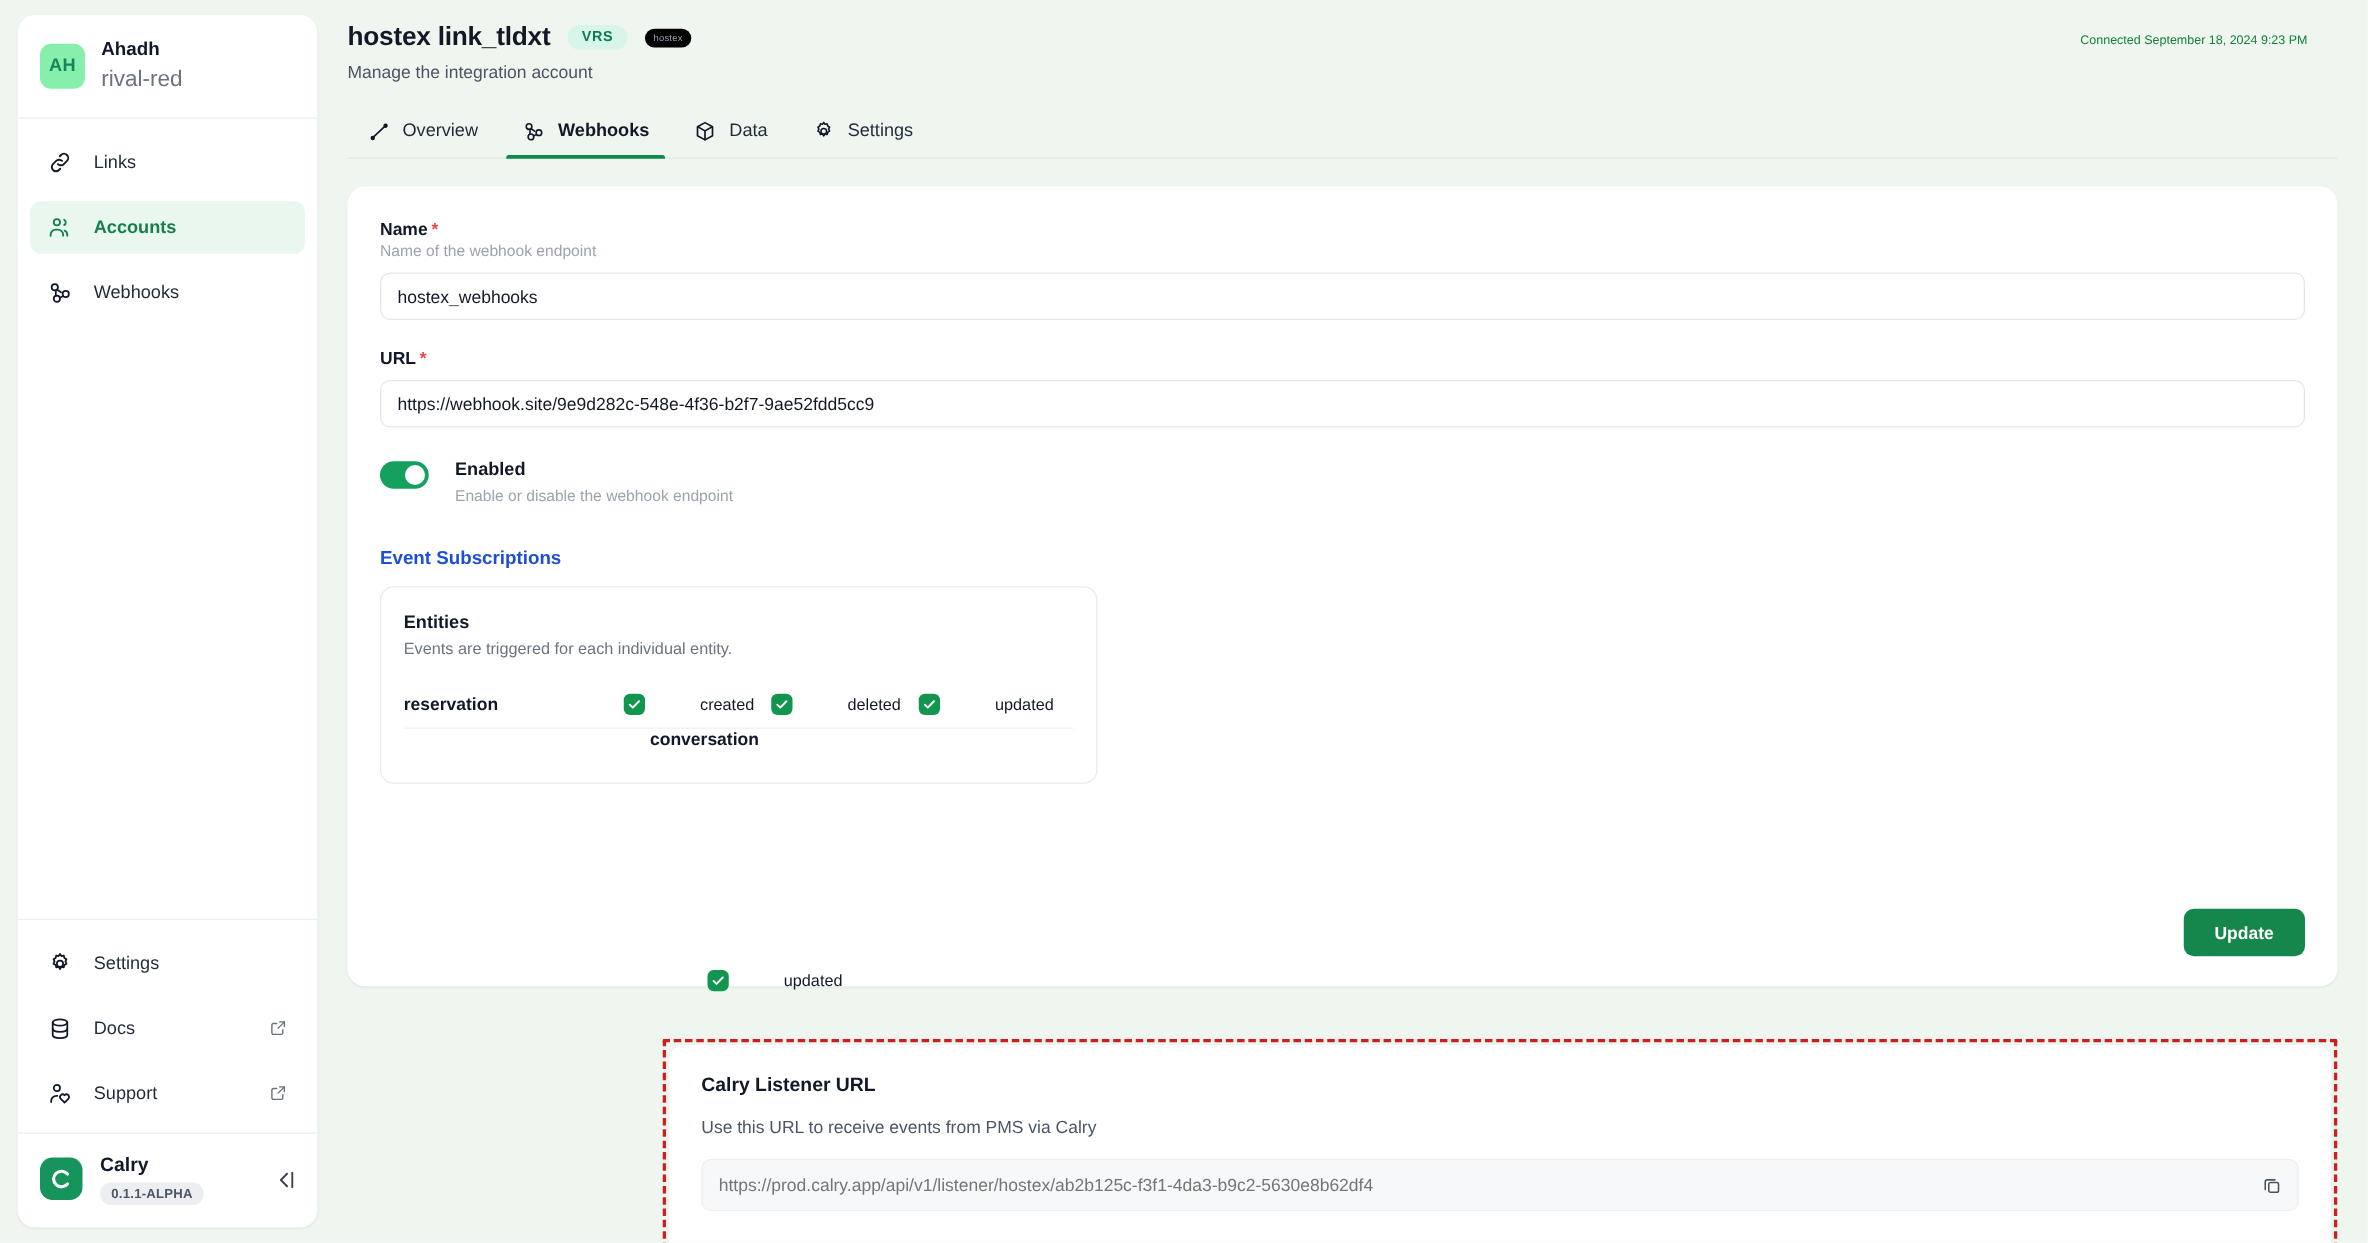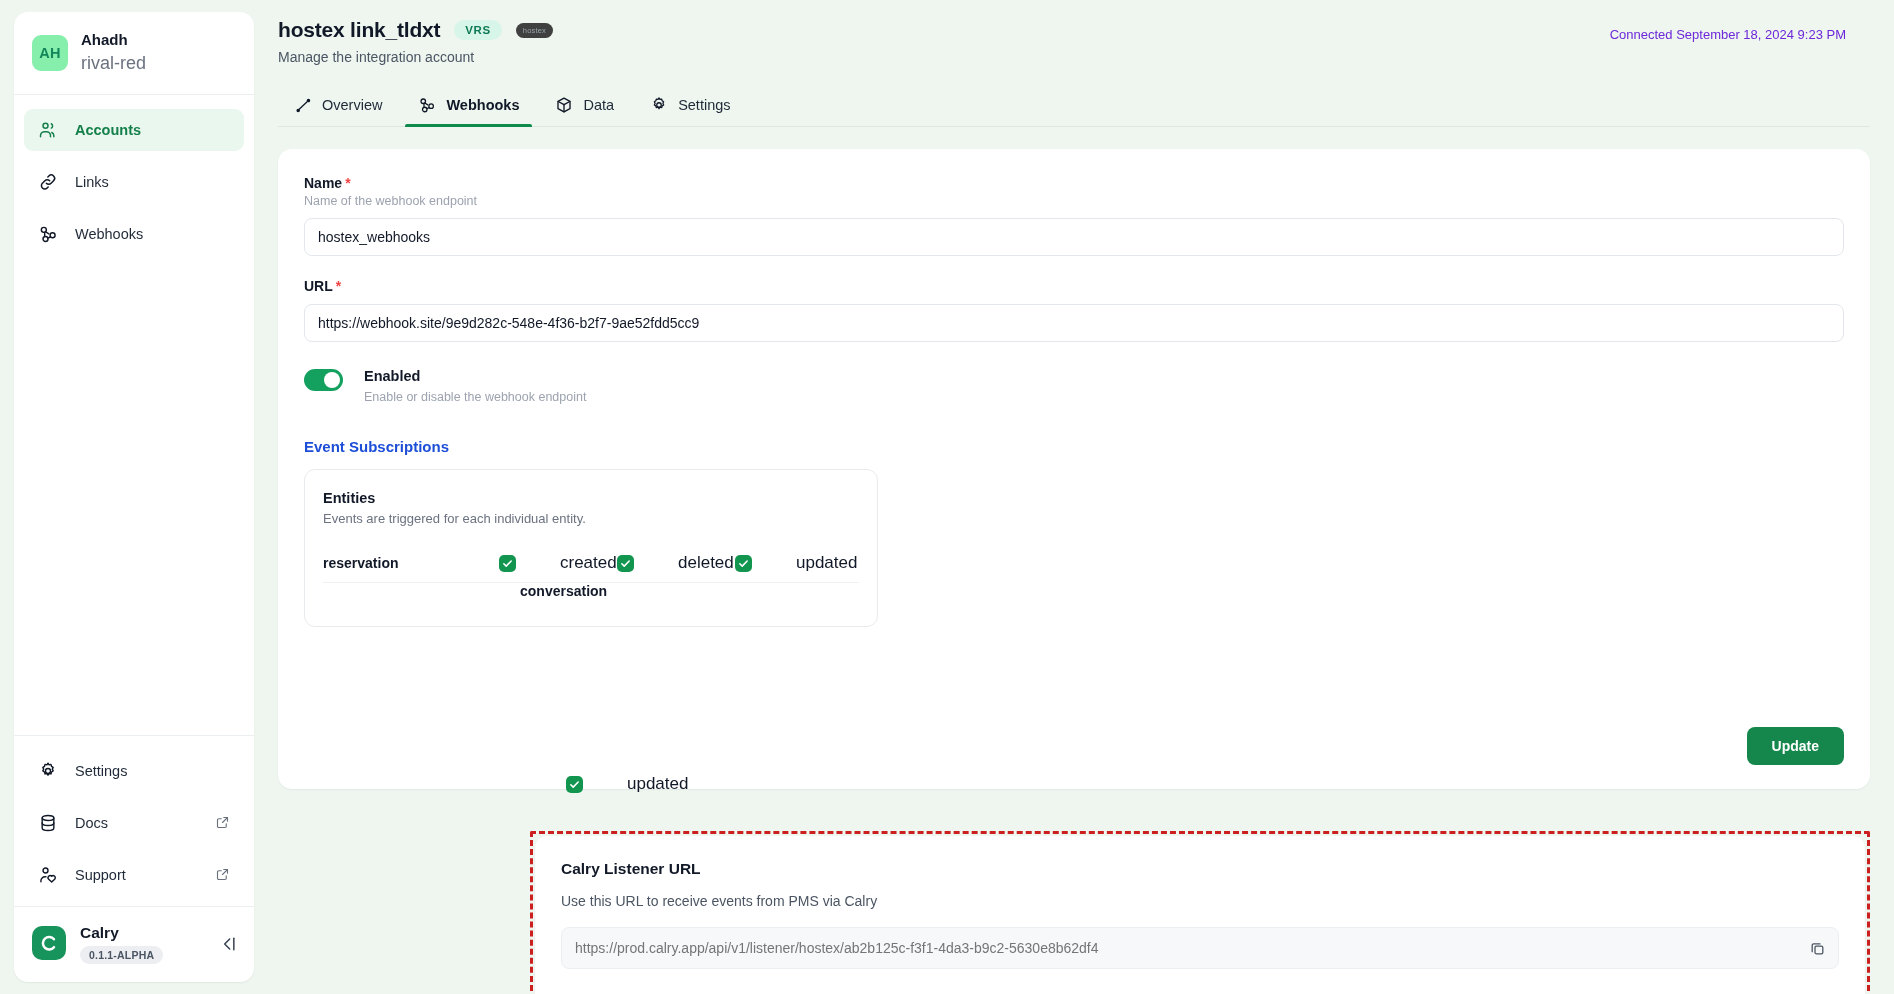--- a/index.html
+++ b/index.html
@@ -97,27 +97,27 @@
   }
   .ph-left { flex: 1 1 auto; }
   .title-row { display: flex; align-items: center; gap: 14px; }
   .page-title { font-size: 21px; font-weight: bold; color: #111827; letter-spacing: -.2px; }
   .badge-vrs {
     background: #d8f5ea; color: #0e7a57;
     font-size: 11.5px; font-weight: bold; letter-spacing: .6px;
     padding: 4px 11px; border-radius: 11px;
   }
   .badge-faint {
-    background: #404040; color: #9aa5ab;
+    background: #000000; color: #9aa5ab;
     font-size: 7.5px; letter-spacing: .2px;
     padding: 3px 7px; border-radius: 9px;
     filter: blur(.5px);
   }
   .page-sub { font-size: 14px; color: #4b5563; margin-top: 7px; }
-  .connected { font-size: 13px; color: #6d28d9; padding-top: 9px; padding-right: 24px; text-align: center; }
+  .connected { font-size: 10px; color: #15803d; padding-top: 9px; padding-right: 24px; text-align: center; }
 
   
   .tabs {
     margin: 22px 24px 0 24px;
     display: flex; align-items: flex-end; gap: 4px;
     border-bottom: 1px solid #dfe7e1;
   }
   .tab {
     display: flex; align-items: center; gap: 10px;
     padding: 9px 16px 12px 16px;
@@ -185,21 +185,21 @@
   .ent-row { display: flex; align-items: center; height: 38px; }
   .ent-row + .ent-row { border-top: 1px solid #eef1f3; flex-direction: column; }
   .ent-name { width: 142px; flex: 0 0 142px; font-size: 14px; font-weight: bold; color: #111827; }
   .ent-evt { display: flex; align-items: center; gap: 10px; width: 118px; flex: 0 0 118px; }
   .check {
     width: 17px; height: 17px; flex: 0 0 17px;
     border-radius: 5px; background: #12954f;
     display: flex; align-items: center; justify-content: center;
     cursor: pointer;
   }
-  .ent-evt span { font-size: 17px; color: #111827; margin-left: 34px; }
+  .ent-evt span { font-size: 13px; color: #111827; margin-left: 34px; }
 
   .update-btn {
     position: absolute; right: 26px; bottom: 24px;
     background: #16874c; color: #fff;
     font-size: 14px; font-weight: bold;
     border: none; border-radius: 8px;
     padding: 11px 25px; cursor: pointer;
     font-family: "Liberation Sans", sans-serif;
   }
 
@@ -247,40 +247,40 @@
       <div class="acct">
         <div class="avatar">AH</div>
         <div>
           <div class="acct-name">Ahadh</div>
           <div class="acct-sub">rival-red</div>
         </div>
       </div>
 
       <div class="nav">
 
+        <div class="nav-item">
+          <span class="ico">
+            <svg width="20" height="20" viewBox="0 0 24 24" fill="none" stroke="#111827" stroke-width="1.8" stroke-linecap="round" stroke-linejoin="round">
+              <path d="M10 13.5a4 4 0 0 0 5.7 0l3-3a4 4 0 0 0-5.7-5.7l-1.2 1.2"></path>
+              <path d="M14 10.5a4 4 0 0 0-5.7 0l-3 3a4 4 0 0 0 5.7 5.7l1.2-1.2"></path>
+            </svg>
+          </span>
+          <span>Links</span>
+        </div>
+
         <div class="nav-item active">
           <span class="ico">
             <svg width="20" height="20" viewBox="0 0 24 24" fill="none" stroke="#15804b" stroke-width="1.8" stroke-linecap="round" stroke-linejoin="round">
               <circle cx="9" cy="7" r="3"></circle>
                 <path d="M3 20v-1a5 5 0 0 1 5-5h2a5 5 0 0 1 5 5v1"></path>
               <path d="M16 4.5a3 3 0 0 1 0 5.2"></path>
                 <path d="M19 20v-1a4.5 4.5 0 0 0-2.5-4"></path>
             </svg>
           </span>
           <span>Accounts</span>
-        </div>
-
-        <div class="nav-item">
-          <span class="ico">
-            <svg width="20" height="20" viewBox="0 0 24 24" fill="none" stroke="#111827" stroke-width="1.8" stroke-linecap="round" stroke-linejoin="round">
-              <path d="M10 13.5a4 4 0 0 0 5.7 0l3-3a4 4 0 0 0-5.7-5.7l-1.2 1.2"></path>
-              <path d="M14 10.5a4 4 0 0 0-5.7 0l-3 3a4 4 0 0 0 5.7 5.7l1.2-1.2"></path>
-            </svg>
-          </span>
-          <span>Links</span>
         </div>
 
         <div class="nav-item">
           <span class="ico">
             <svg width="20" height="20" viewBox="0 0 24 24" fill="none" stroke="#111827" stroke-width="1.7" stroke-linecap="round" stroke-linejoin="round">
               <circle cx="7" cy="7" r="3"></circle>
                 <circle cx="17.5" cy="13.5" r="3"></circle>
                 <circle cx="9" cy="18" r="3"></circle>
               <path d="M9.2 9.3 13 11.8"></path>
                 <path d="M14.8 15.6 11.7 17"></path>

